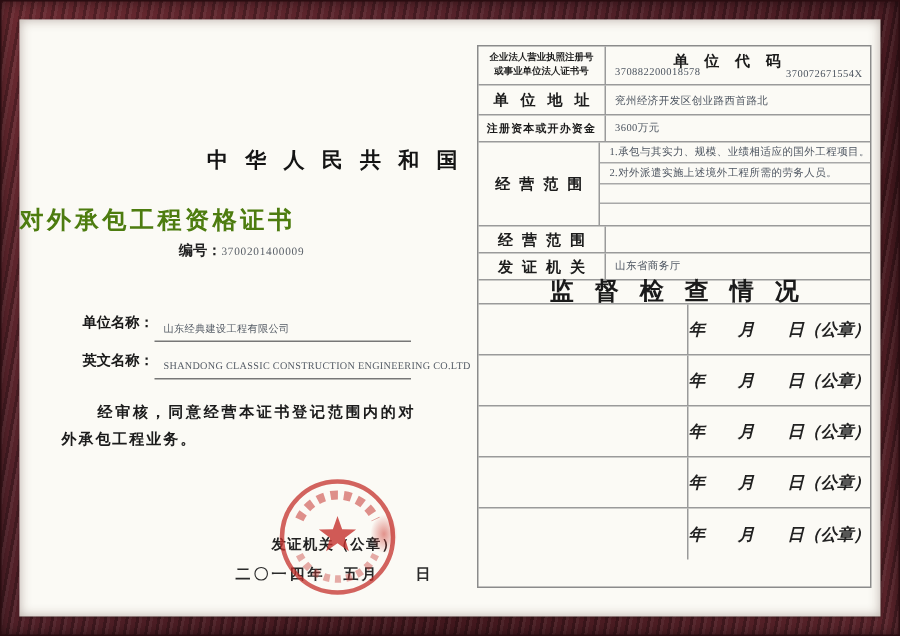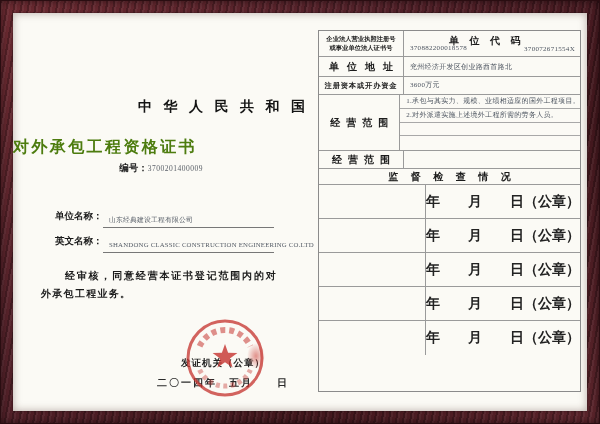--- a/index.html
+++ b/index.html
@@ -59,24 +59,24 @@
   .lab2l{font-size:6.3px;line-height:8.5px;letter-spacing:0;}
   .ls5{font-size:10px;letter-spacing:5px;text-indent:5px;}
   .ls8{font-size:10px;letter-spacing:8px;text-indent:8px;}
   .ls6{font-size:10px;letter-spacing:6px;text-indent:6px;}
   .lscap{font-size:7.3px;letter-spacing:.8px;font-family:Liberation Mono, monospace;}
   .vpad{position:absolute;left:6px;bottom:4px;}
   .subrow{height:14px;border-bottom:1px solid #a8a8a8;box-sizing:border-box;
     display:flex;align-items:center;padding-left:6px;}
   .subrow:last-child{border-bottom:none;}
   .insp-head{display:flex;align-items:center;justify-content:center;
-    font-size:10px;font-weight:bold;letter-spacing:5px;text-indent:5px;color:#1a1a1a;}
+    font-size:16px;font-weight:bold;letter-spacing:5px;text-indent:5px;color:#1a1a1a;}
   .daterow .dleft{width:149px;border-right:1px solid #9a9a9a;box-sizing:border-box;}
   .daterow .dright{flex:1;display:flex;align-items:center;justify-content:center;
-    font-size:14px;font-weight:bold;color:#222;white-space:pre;}
+    font-size:11px;font-weight:bold;color:#222;white-space:pre;font-style:italic;}
 </style>
 </head>
 <body>
 
 <div id="stage">
   <div class="frame"></div>
   <div class="paper">
 
     <div class="lpage">
       <div class="title1">中 华 人 民 共 和 国</div>
@@ -152,20 +152,26 @@
           <div class="subrow">
               <span class="val"></span>
             </div>
         </div>
       </div>
 
       <div class="trow" style="height:18px;">
         <div class="tlabel ls6">经营范围</div>
       </div>
 
+      <div class="trow" style="height:18px;">
+        <div class="tlabel ls6">发证机关</div>
+        <div class="tvalue">
+          <span class="val vpad">山东省商务厅</span>
+        </div>
+      </div>
 
       <div class="trow insp-head" style="height:16px;">监 督 检 查 情 况</div>
 
       <div class="trow daterow" style="height:34px;">
         <div class="dleft"></div>
         <div class="dright">年　　月　　日（公章）</div>
       </div>
       <div class="trow daterow" style="height:34px;">
         <div class="dleft"></div>
         <div class="dright">年　　月　　日（公章）</div>

